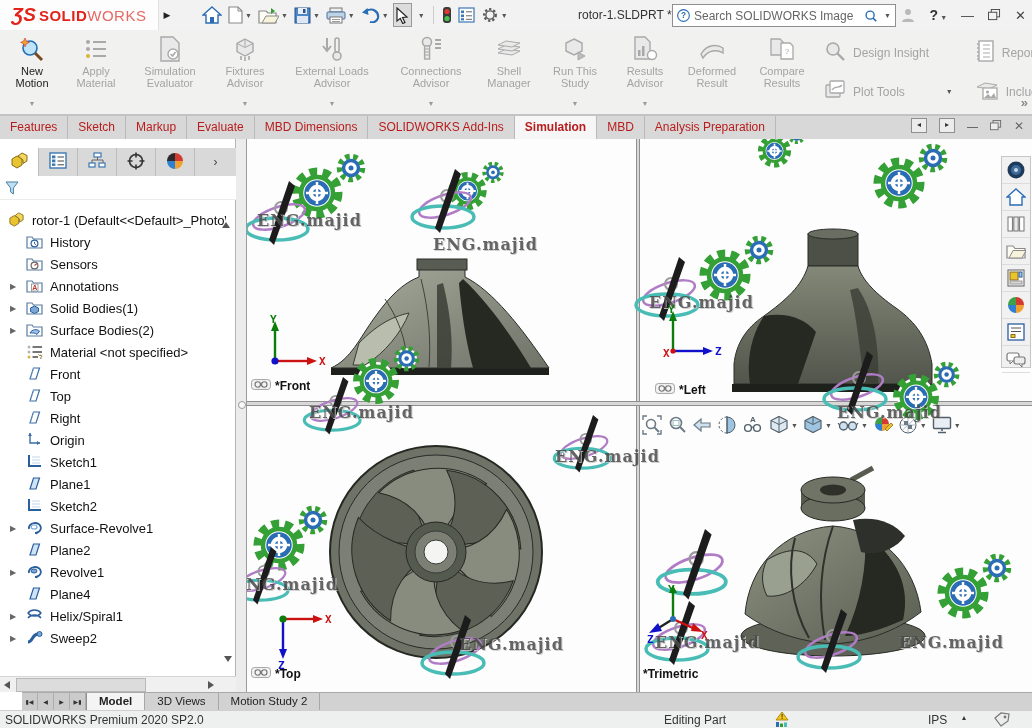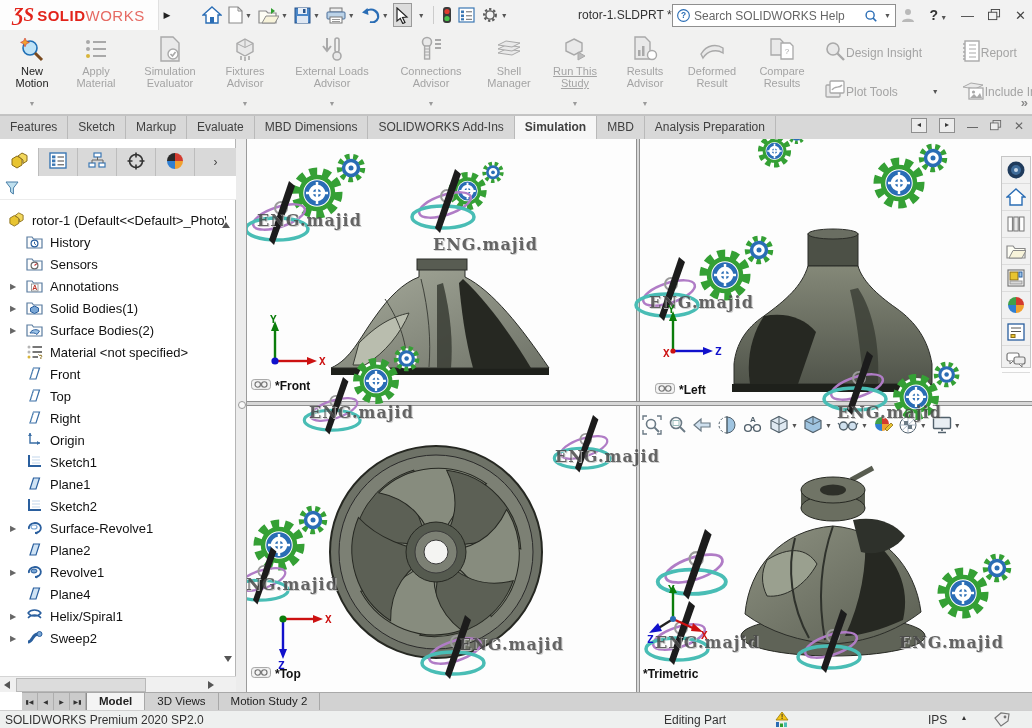--- a/index.html
+++ b/index.html
@@ -3,21 +3,21 @@
 <meta charset="utf-8">
 <style>
   html,body{margin:0;padding:0;background:#888;}
   #screen{position:relative;width:1032px;height:728px;background:#fff;overflow:hidden;
           font-family:"Liberation Sans",sans-serif;font-size:12px;color:#222;-webkit-user-select:none;}
   .abs{position:absolute;}
   
   #titlebar{left:0;top:0;width:1032px;height:30px;background:#f2f2f2;border-bottom:1px solid #d6d6d6;}
   #logo-box{left:0;top:0;width:158px;height:30px;background:#fdfdfd;border-right:1px solid #e0e0e0;
             display:flex;align-items:center;justify-content:center;}
-  .logo-mark{font-family:Liberation Serif, serif;font-style:italic;font-weight:bold;font-size:19px;color:#e2231a;margin-right:3px;}
+  .logo-mark{font-family:Liberation Sans, sans-serif;font-style:italic;font-weight:bold;font-size:19px;color:#e2231a;margin-right:3px;}
   .logo-bold{font-weight:bold;font-size:15px;color:#e2231a;letter-spacing:.5px;}
   .logo-light{font-weight:normal;font-size:15px;color:#e66a63;letter-spacing:.5px;}
   #logo-flyout{left:160px;top:4px;width:14px;height:22px;display:flex;align-items:center;justify-content:center;color:#222;font-size:9px;}
   #qat{left:200px;top:3px;height:24px;display:flex;align-items:center;gap:2px;}
   .qi{height:22px;display:flex;align-items:center;padding:0 2px;}
   .qi svg{display:block;}
   .dd{font-size:7px;color:#555;margin-left:2px;}
   .qi-sel{background:#dcdcdc;border:1px solid #9a9a9a;}
   #doc-title{left:578px;top:8px;font-size:12px;color:#333;}
   #searchbox{left:672px;top:4px;width:214px;height:21px;background:#fff;border:1px solid #8f8f8f;
@@ -28,25 +28,25 @@
   .helpq{font-weight:bold;color:#333;font-size:14px;}
   
   #ribbon{left:0;top:30px;width:1032px;height:85px;background:#f1f1f0;border-bottom:1px solid #c4c4c4;display:flex;align-items:stretch;padding-left:6px;box-sizing:border-box;}
   .rb-item{display:flex;flex-direction:column;align-items:center;padding:5px 5px 2px 5px;font-size:11px;line-height:12px;text-align:center;color:#a4a4a4;}
   .rb-item.en{color:#222;}
   .rb-ico{height:28px;display:flex;align-items:center;}
   .rb-lab{margin-top:2px;}
   .rb-dd{font-size:7px;margin-top:auto;color:#9a9a9a;padding-bottom:2px;}
   .rb-sep{width:1px;background:#d9d9d9;margin:6px 3px;}
   .rb-col{display:flex;flex-direction:column;padding:10px 8px 0 8px;gap:14px;font-size:12px;color:#a4a4a4;}
-  .rb-mini{display:flex;align-items:center;white-space:nowrap;}
+  .rb-mini{display:flex;align-items:center;gap:7px;white-space:nowrap;}
   #rb-overflow{right:4px;top:95px;color:#8a8a8a;font-weight:bold;font-size:13px;}
   
   #tabbar{left:0;top:115px;width:1032px;height:24px;background:#d8d8d8;border-top:1px solid #c2c2c2;border-bottom:1px solid #adadad;display:flex;align-items:stretch;}
-  .tab{padding:4px 10px 0 10px;border-right:1px solid #b9b9b9;color:#404040;font-size:12px;text-align:center;}
+  .tab{padding:4px 10px 0 10px;border-right:1px solid #b9b9b9;color:#b91c1c;font-size:12px;text-align:center;}
   .tab.active{background:#f6f6f6;font-weight:bold;}
   #tab-right{position:absolute;right:8px;top:118px;display:flex;align-items:center;gap:12px;color:#555;}
   .paneico{width:14px;height:13px;border:1px solid #8f8f8f;background:#ececec;font-size:8px;line-height:12px;text-align:center;color:#333;}
   
   #lpanel{left:0;top:139px;width:236px;height:553px;background:#fff;border-right:1px solid #b5b5b5;box-sizing:border-box;}
   #lp-handle{left:0;top:139px;width:236px;height:9px;background:#f2f2f2;display:flex;align-items:center;justify-content:center;}
   #lp-handle i{width:6px;height:6px;border:1px solid #9a9a9a;border-radius:50%;background:#e6e6e6;}
   #ptabs{left:0;top:148px;width:236px;height:28px;background:#d9d9d9;border-bottom:1px solid #bdbdbd;display:flex;}
   .ptab{width:39px;height:28px;display:flex;align-items:center;justify-content:center;border-right:1px solid #bdbdbd;box-sizing:border-box;}
   .ptab.active{background:#fff;}
@@ -181,21 +181,21 @@
           </svg>
           <span class="dd">▼</span>
         </span>
       </div>
     <div id="doc-title" class="abs">rotor-1.SLDPRT *</div>
     <div id="searchbox" class="abs">
       <svg width="13" height="13" viewBox="0 0 14 14">
           <circle cx="7" cy="7" r="6.3" fill="#fff" stroke="#2a6db5" stroke-width="1.2"></circle>
           <text x="7" y="10" text-anchor="middle" font-size="9" fill="#2a6db5" font-weight="bold">?</text>
         </svg>
-      <span class="ph">Search SOLIDWORKS Help</span>
+      <span class="ph">Search SOLIDWORKS Image</span>
       <svg width="14" height="14" viewBox="0 0 16 16">
           <circle cx="7" cy="7" r="4.6" fill="none" stroke="#2a6db5" stroke-width="1.6"></circle>
           <line x1="10.4" y1="10.4" x2="14" y2="14" stroke="#2a6db5" stroke-width="1.8"></line>
         </svg>
       <span class="dd">▼</span>
     </div>
     <div id="tb-right" class="abs">
       <svg width="16" height="16" viewBox="0 0 16 16">
           <circle cx="8" cy="5" r="3" fill="#b9b9b9"></circle>
           <path d="M2,15 C2,10.5 14,10.5 14,15 Z" fill="#b9b9b9"></path>
@@ -290,21 +290,21 @@
         </span>
         <span class="rb-lab" style="width: 56px;">Shell Manager</span>
       </div>
       <div class="rb-item">
         <span class="rb-ico">
           <svg width="26" height="26" viewBox="0 0 26 26">
             <path d="M12,3 20,7 v8 L12,19 4,15 v-8 Z" fill="#e9e9e9" stroke="#a9a9a9" stroke-width="1.4"></path>
             <path d="M16,16 l7,4 -7,4 Z" fill="#bdbdbd" stroke="#a9a9a9"></path>
           </svg>
         </span>
-        <span class="rb-lab" style="width: 56px; text-decoration: underline;">Run This Study</span>
+        <span class="rb-lab" style="width: 56px;">Run This Study</span>
         <span class="rb-dd">▼</span>
       </div>
       <div class="rb-sep"></div>
       <div class="rb-item">
         <span class="rb-ico">
           <svg width="26" height="26" viewBox="0 0 26 26">
             <path d="M3,1 H13 L18,6 V23 H3 Z" fill="#e9e9e9" stroke="#a9a9a9" stroke-width="1.4"></path>
             <rect x="6" y="14" width="2.5" height="6" fill="#a9a9a9"></rect>
             <rect x="10" y="10" width="2.5" height="10" fill="#a9a9a9"></rect>
             <circle cx="20" cy="19" r="4.5" fill="#fff" stroke="#a9a9a9" stroke-width="1.4"></circle>

